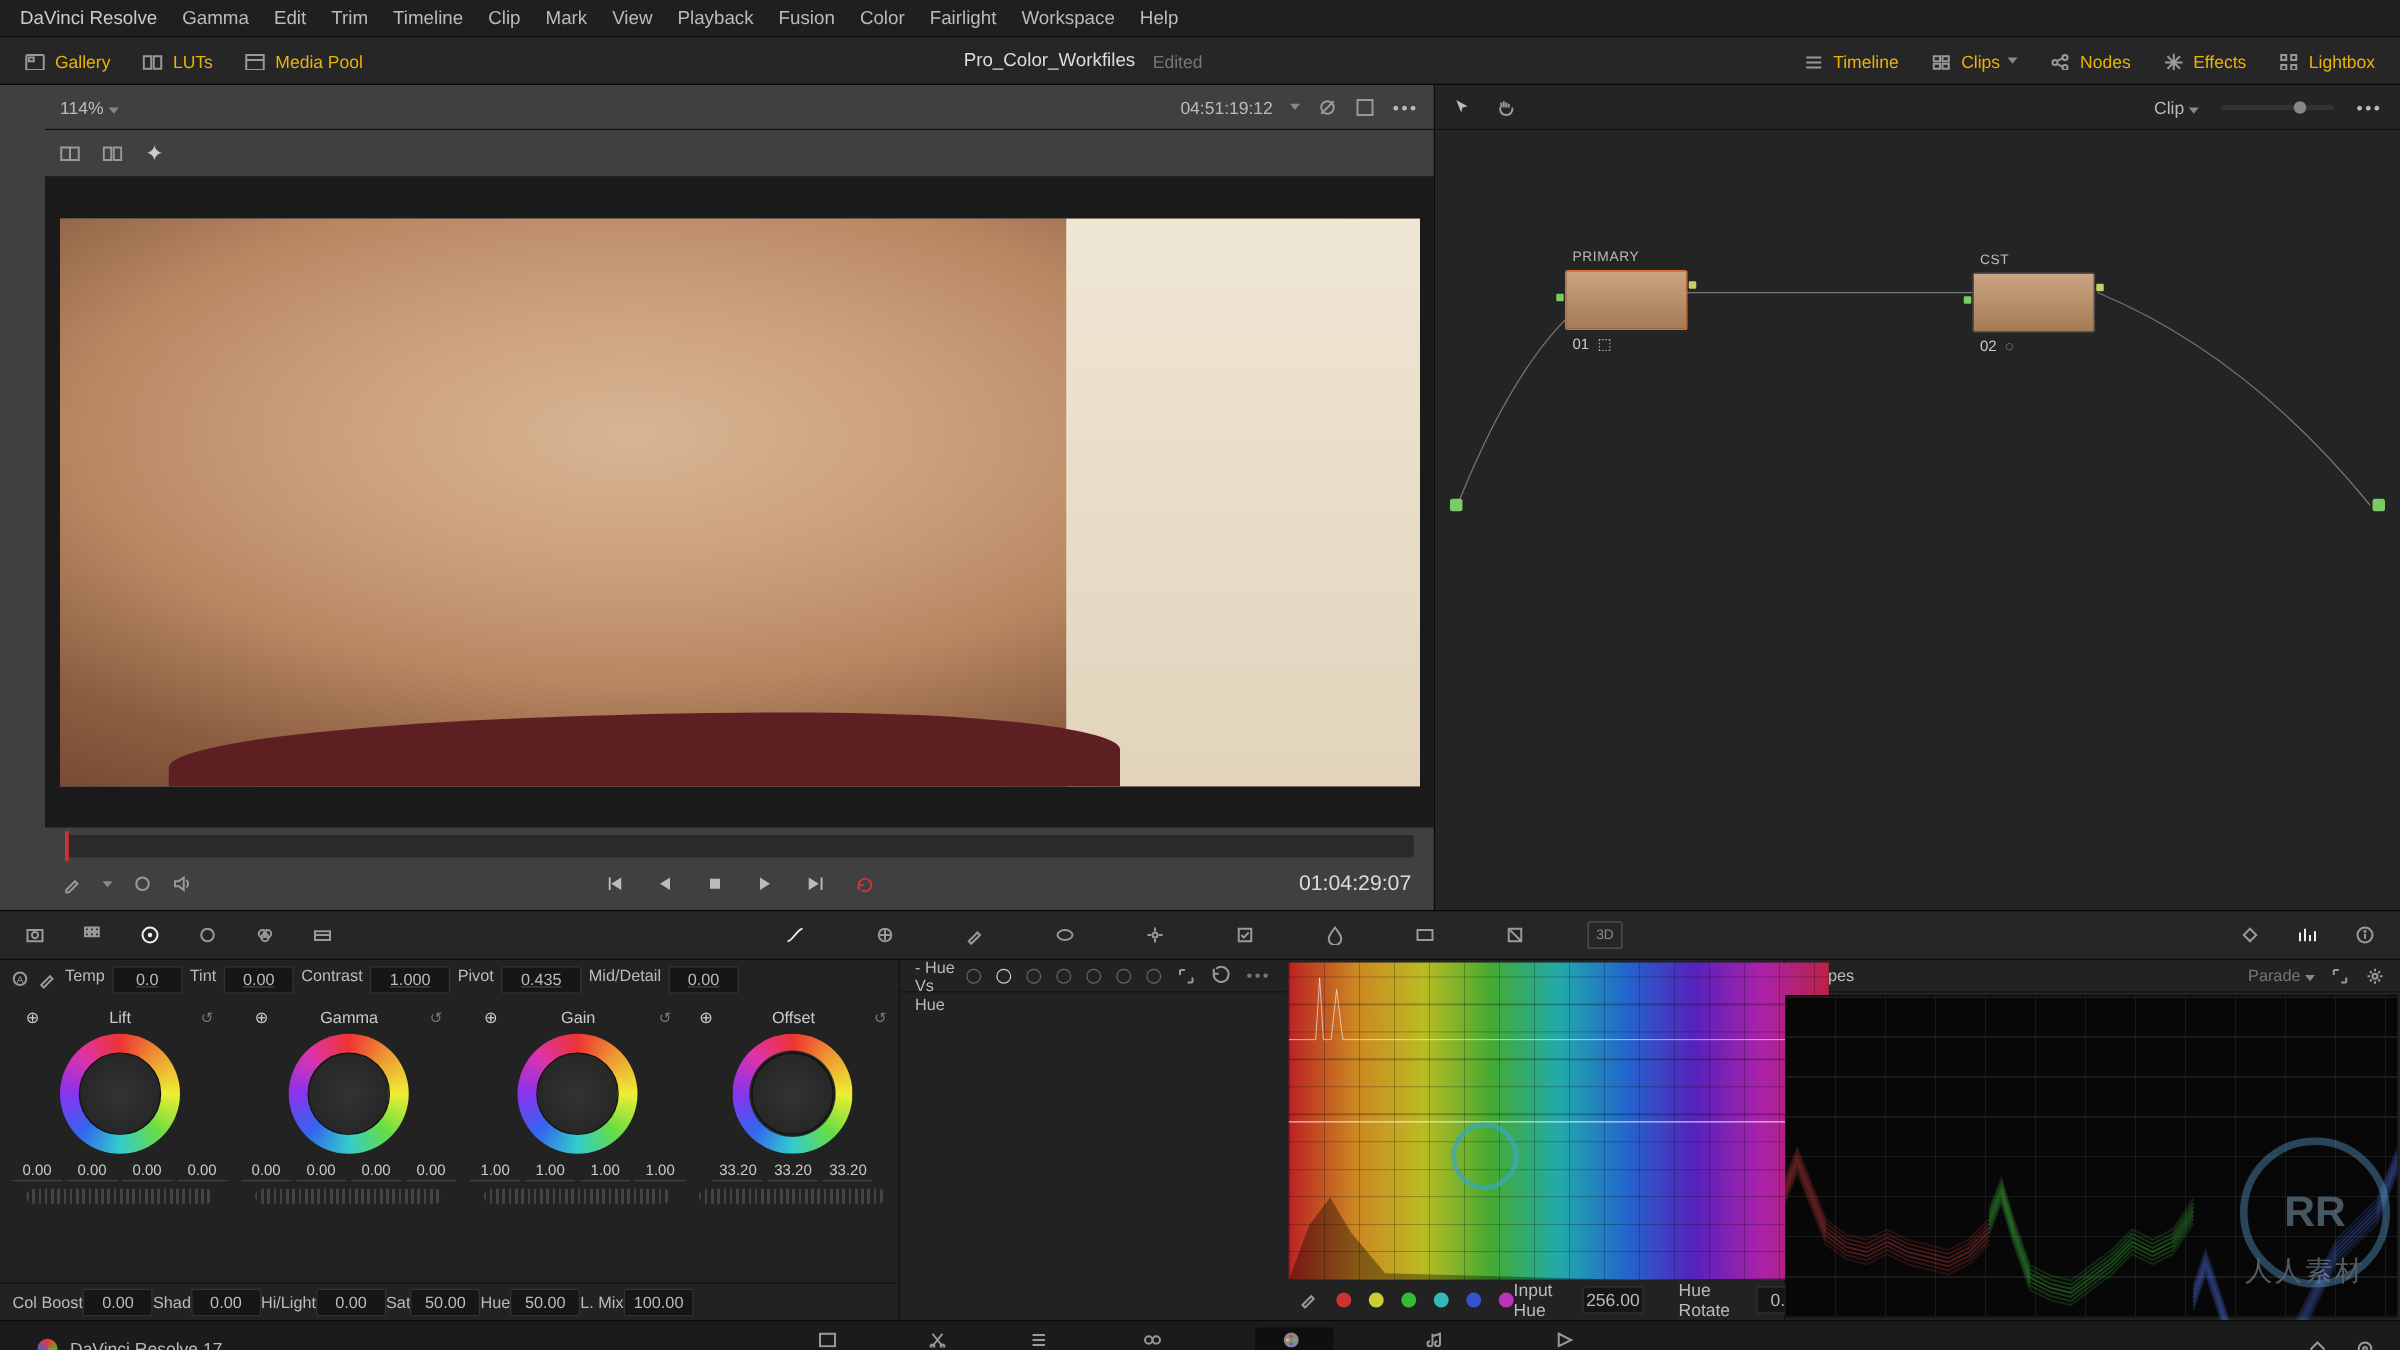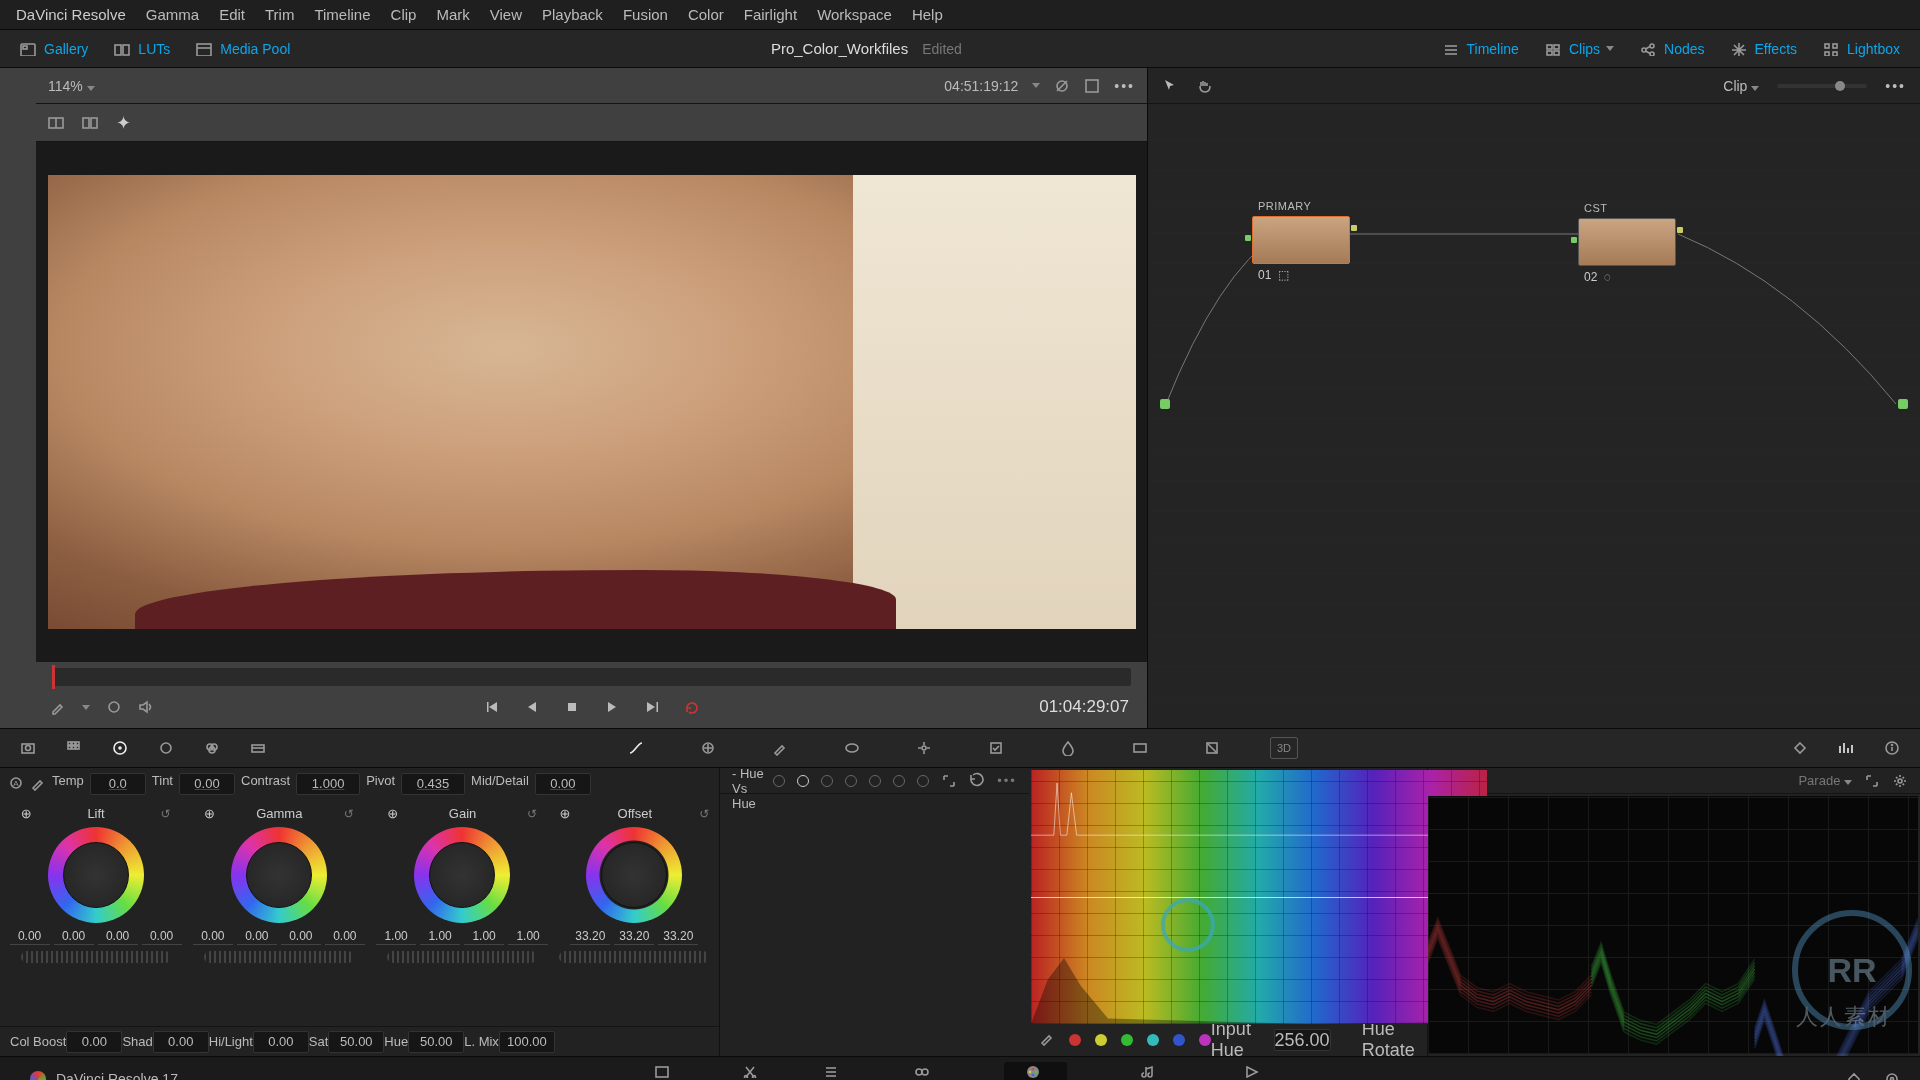--- a/index.html
+++ b/index.html
@@ -6,21 +6,21 @@
 html,body { width:1920px; height:1080px; background:#1a1a1a; color:#aaa; overflow:hidden; }
 
 
 .menubar { height:30px; background:#1f1f1f; display:flex; align-items:center; padding:0 6px; border-bottom:1px solid #0a0a0a; }
 .menubar .app { color:#ccc; font-size:15px; padding:0 10px; }
 .menubar .mi { color:#bbb; font-size:15px; padding:0 10px; cursor:default; }
 
 
 .tabbar { height:38px; background:#262626; display:flex; align-items:center; justify-content:space-between; padding:0 10px; border-bottom:1px solid #0a0a0a; }
 .tabbar .left, .tabbar .right { display:flex; align-items:center; gap:6px; }
-.tabbar .btn, .tabbar .txt { display:flex; align-items:center; gap:6px; padding:4px 10px; border-radius:3px; font-size:14px; color:#0ea5e9; }
+.tabbar .btn, .tabbar .txt { display:flex; align-items:center; gap:6px; padding:4px 10px; border-radius:3px; font-size:14px; color:#eab308; }
 .tabbar .btn svg, .tabbar .btn .ico { width:18px; height:14px; }
 .tabbar .center { display:flex; align-items:center; gap:14px; font-size:15px; }
 .tabbar .proj { color:#ddd; }
 .tabbar .edited { color:#777; font-size:14px; }
 
 
 .split { display:flex; height:660px; }
 .viewer-pane { width:1148px; background:#404040; display:flex; flex-direction:column; border-right:1px solid #0a0a0a;padding-left:36px; }
 .nodes-pane { flex:1; background:#242424; display:flex; flex-direction:column; }
 
@@ -114,21 +114,21 @@
 .spectrum { flex:1; margin:2px 2px 0; position:relative;
   background:linear-gradient(90deg,#b22,#c82,#bb2,#4a3,#2aa,#26c,#52b,#a2a,#b24);
   background-blend-mode:normal;}
 .spectrum .grid{position:absolute;inset:0;background:
   repeating-linear-gradient(0deg,rgba(0,0,0,.25) 0 1px,transparent 1px 22px),
   repeating-linear-gradient(90deg,rgba(0,0,0,.25) 0 1px,transparent 1px 28px);}
 .spectrum .hline{position:absolute;left:0;right:0;top:50%;height:1px;background:rgba(255,255,255,.7);}
 .spectrum .peaks{position:absolute;inset:0;}
 .spectrum .clickring{position:absolute;width:54px;height:54px;border:4px solid #3aa8b8;border-radius:50%;opacity:.75;}
 .spectrum .histo{position:absolute;left:0;right:0;bottom:0;height:26%;}
-.curve-footer { height:32px; display:flex; align-items:center; justify-content:space-between; padding:4px 10px; font-size:18px; color:#bbb;}
+.curve-footer { height:32px; display:flex; align-items:center; justify-content:space-between; padding:4px 10px; font-size:14px; color:#bbb;}
 .curve-footer .swatches{display:flex;align-items:center;gap:14px;}
 .curve-footer .sw{width:12px;height:12px;border-radius:50%;}
 .curve-footer .picker{color:#888;}
 .curve-footer .grp{display:flex;align-items:center;gap:8px;}
 .curve-footer .num{ width:64px; height:22px; background:#161616; border:1px solid #333; border-radius:2px; text-align:center; line-height:20px; font-variant-numeric:tabular-nums;}
 
 .scope-body{flex:1;display:flex;}
 .scope-axis{width:42px;display:flex;flex-direction:column;justify-content:space-between;align-items:flex-end;padding:4px 6px;font-size:12px;color:#999;}
 .scope-plot{flex:1;background:#070707;position:relative;margin:2px 2px 2px 0;}
 .scope-plot .grid{position:absolute;inset:0;background:

